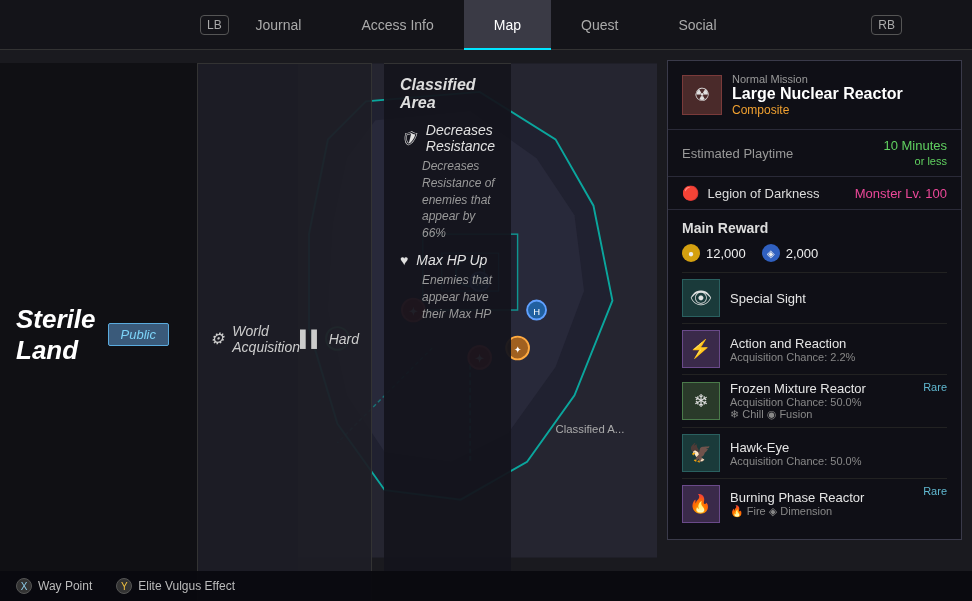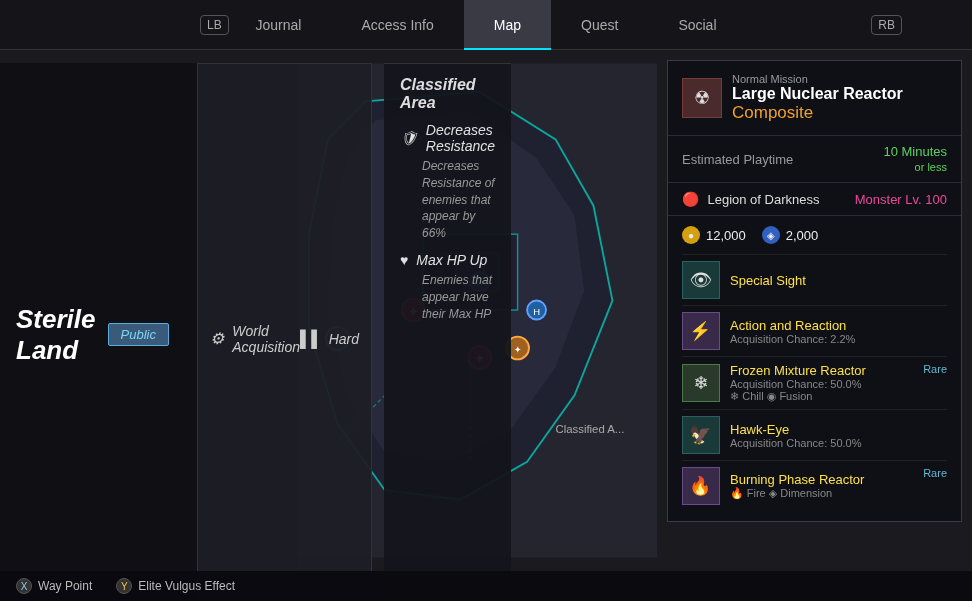--- a/index.html
+++ b/index.html
@@ -223,21 +223,21 @@
     .mission-type {
       font-size: 11px;
       color: #999;
     }
     .mission-name {
       font-size: 16px;
       font-weight: bold;
       color: #fff;
     }
     .mission-tag {
-      font-size: 17px;
+      font-size: 12px;
       color: #f0a030;
     }
 
     .mission-desc {
       padding: 10px 14px;
       font-size: 13px;
       color: #bbb;
       border-bottom: 1px solid #2a2a38;
     }
 
@@ -332,21 +332,21 @@
       flex-shrink: 0;
       display: flex; align-items: center; justify-content: center;
       font-size: 18px;
     }
     .reward-thumb.purple { background: #3a2a4a; border-color: #6a4a8a; }
     .reward-thumb.teal { background: #1a3a3a; border-color: #2a6060; }
     .reward-thumb.green { background: #2a3a2a; border-color: #4a7a4a; }
     .reward-info { flex: 1; }
     .reward-name {
       font-size: 13px;
-      color: #fde047;
+      color: #e5e5e5;
     }
     .reward-chance {
       font-size: 11px;
       color: #888;
     }
     .reward-tags {
       font-size: 11px;
       color: #888;
     }
     .rare-badge {
@@ -478,20 +478,21 @@
 
     <div class="enemy-row">
       <div class="enemy-left">
         <span class="enemy-icon">🔴</span>
         <span>Legion of Darkness</span>
       </div>
       <span class="enemy-level">Monster Lv. 100</span>
     </div>
 
     <div class="reward-section">
+      <div class="reward-title">Main Reward</div>
       <div class="reward-coins">
         <div class="coin-item">
           <div class="coin-gold">●</div>
           <span>12,000</span>
         </div>
         <div class="coin-item">
           <div class="coin-blue">◈</div>
           <span>2,000</span>
         </div>
       </div>

